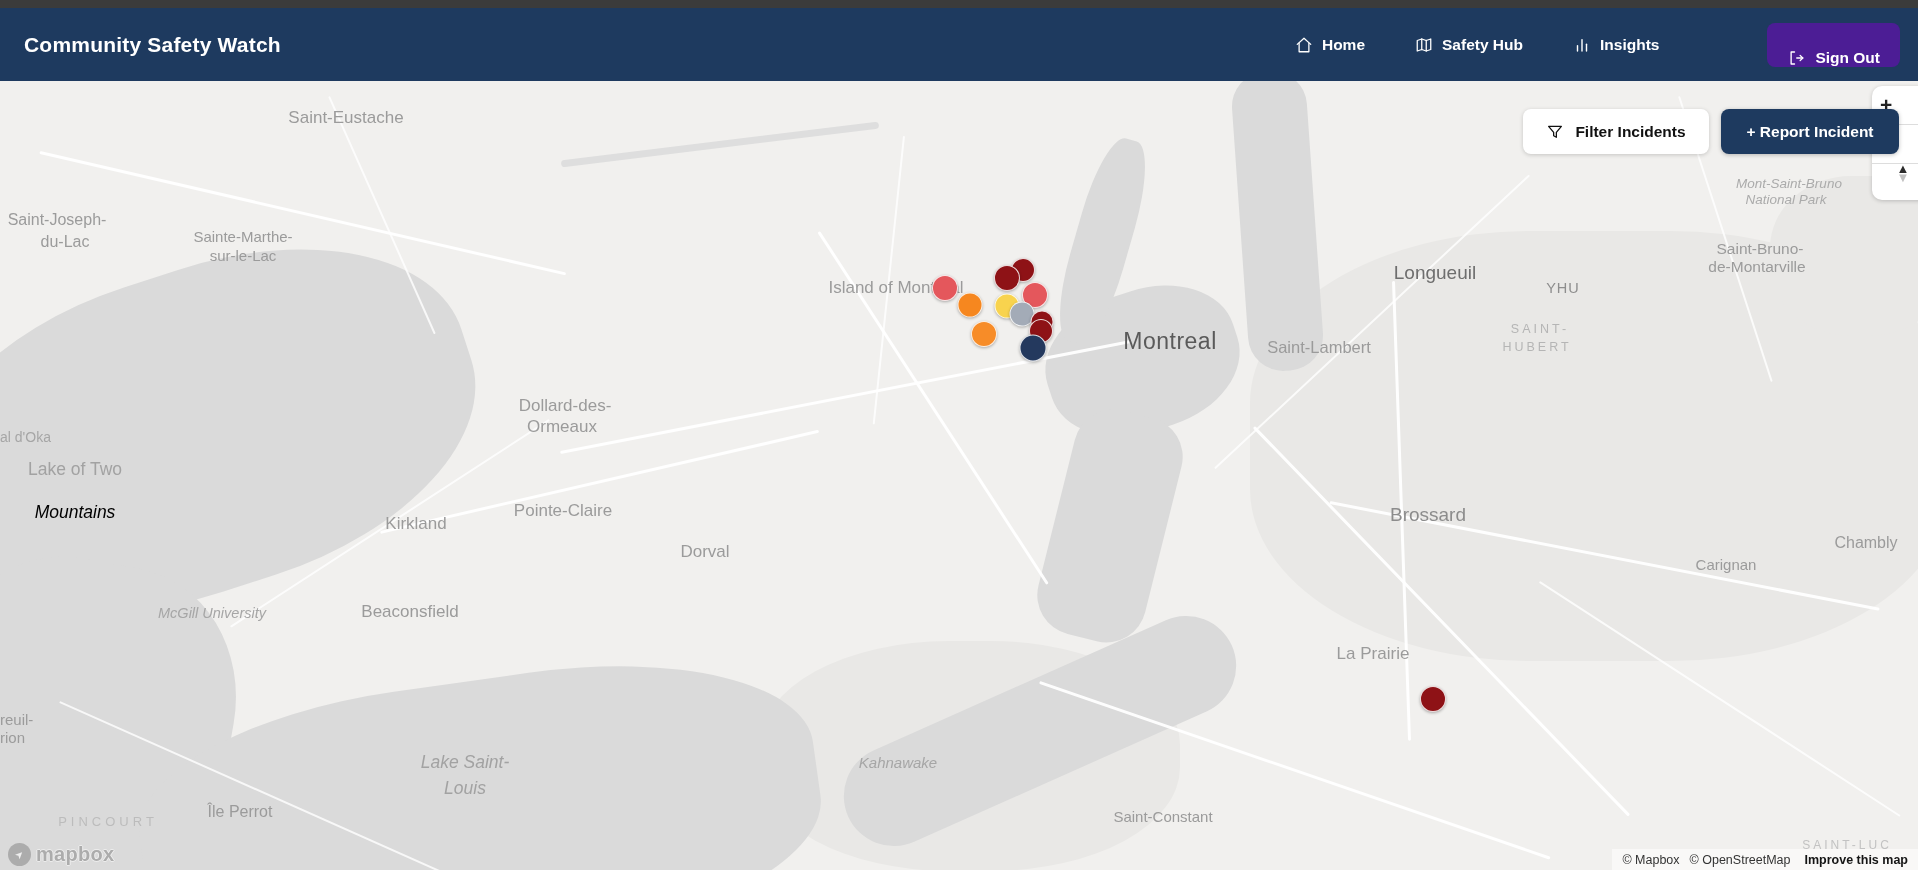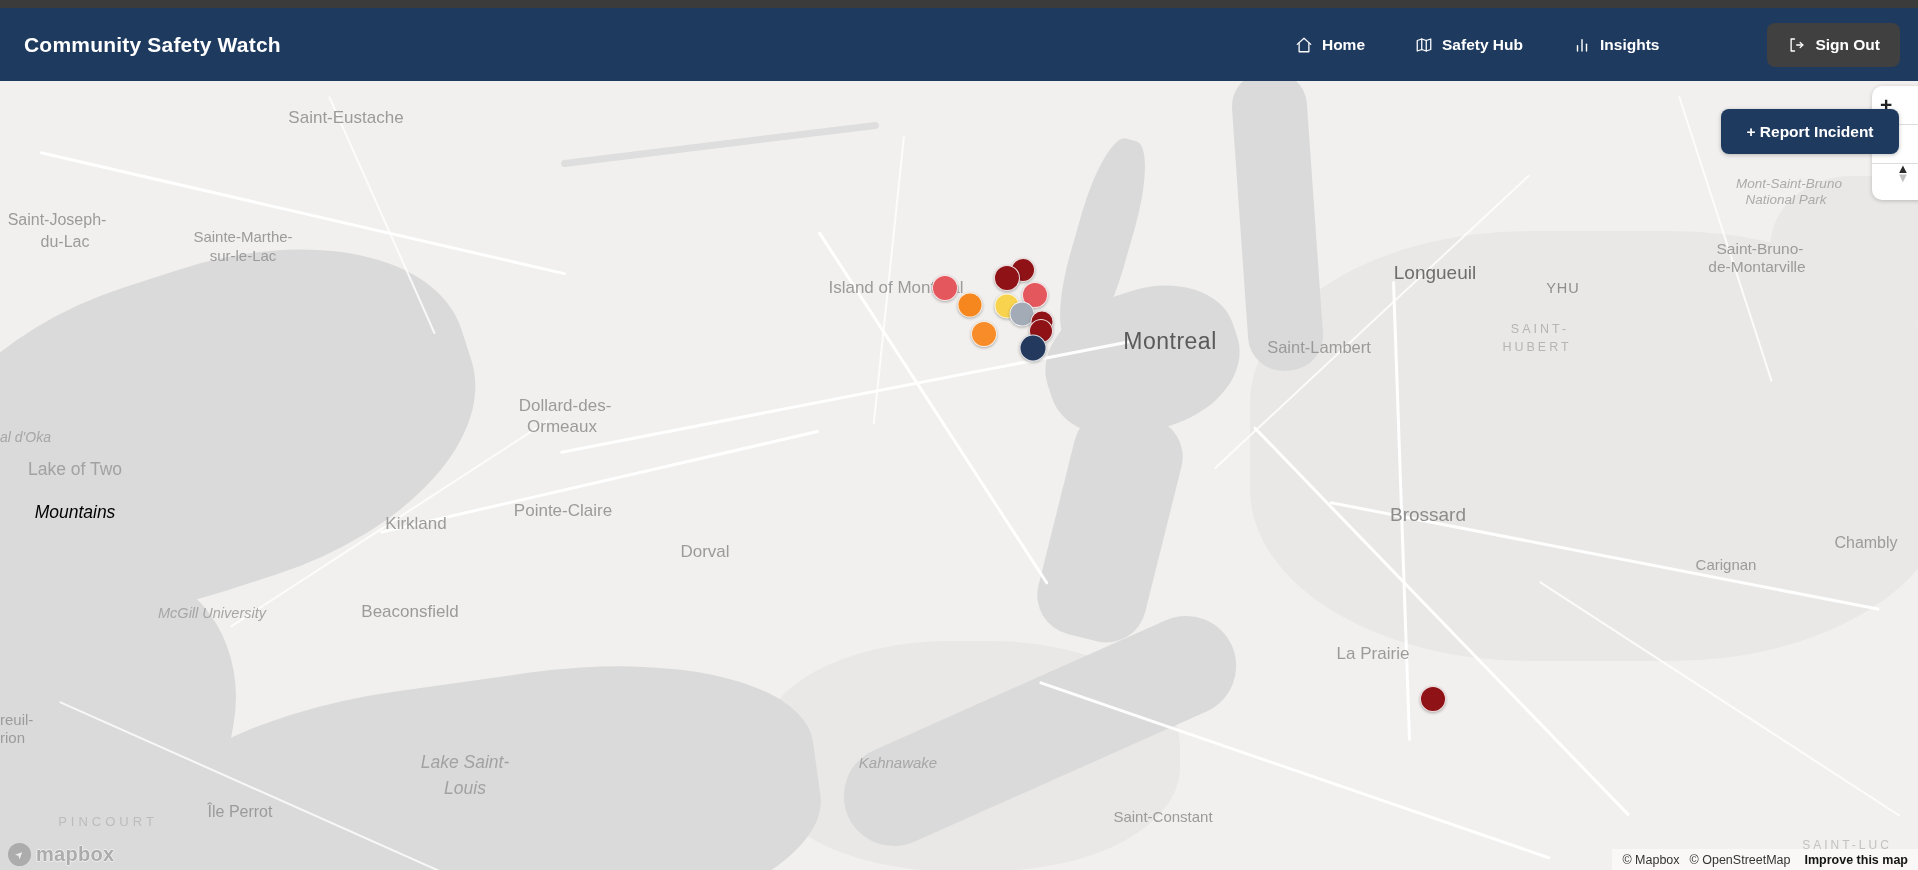--- a/index.html
+++ b/index.html
@@ -18,23 +18,23 @@
     padding:0 18px 0 24px; z-index:50;
   }
   .app-title { color:#fff; font-size:21px; font-weight:bold; letter-spacing:.2px; }
   .nav-items { margin-left:auto; display:flex; align-items:center; gap:50px; }
   .nav-item {
     color:#fff; font-size:15.5px; font-weight:600; display:flex; align-items:center;
     gap:9px; cursor:pointer; white-space:nowrap;
   }
   .nav-item svg, .signout-btn svg, .filter-btn svg { display:block; }
   .signout-btn {
-    margin-left:108px; background:#404040; color:#fff; border:none; border-radius:8px;
+    margin-left:108px; background:#4c1d95; color:#fff; border:none; border-radius:8px;
     height:44px; padding:0 20px; font-size:15.5px; font-weight:600;
-    display:flex; align-items:center; gap:10px; cursor:pointer; white-space:nowrap;
+    display:flex; align-items:flex-end; gap:10px; cursor:pointer; white-space:nowrap;
   }
 
   
   .map { position:absolute; top:81px; left:0; right:0; bottom:0; background:#f1f0ee; cursor:grab; }
   .layer { position:absolute; inset:0; }
   .water { position:absolute; background:#dadada; }
   .tint  { position:absolute; background:#e9e8e6; }
   .road  { position:absolute; height:2.5px; background:rgba(255,255,255,.95);
            transform-origin:0 0; border-radius:2px; }
   .road.thin { height:2px; background:rgba(255,255,255,.8); }
@@ -184,21 +184,21 @@
       <div class="road thin" style="left:60px; top:620px; width:420px; transform:rotate(24deg);"></div>
     </div>
   </div>
 
   <div class="layer" id="map-labels" style="top:0; pointer-events:none;">
       <div class="plbl" style="left: 346px; top: 117px; font-size: 17px;">Saint-Eustache</div>
       <div class="plbl" style="left: 57px; top: 220px; font-size: 16px;">Saint-Joseph-</div>
       <div class="plbl" style="left: 65px; top: 242px; font-size: 16px;">du-Lac</div>
       <div class="plbl" style="left: 243px; top: 236px; font-size: 15px;">Sainte-Marthe-</div>
       <div class="plbl" style="left: 243px; top: 255px; font-size: 15px;">sur-le-Lac</div>
-      <div class="plbl left" style="left: 0px; top: 437px; font-size: 14px; color: rgb(166, 166, 166); font-style: italic;">al d'Oka</div>
+      <div class="plbl left" style="left: 0px; top: 437px; font-size: 14px; color: rgb(166, 166, 166); ">al d'Oka</div>
       <div class="plbl" style="left: 75px; top: 470px; font-size: 17.5px; color: rgb(162, 162, 162); ">Lake of Two</div>
       <div class="plbl" style="left: 75px; top: 513px; font-size: 17.5px; color: #000000; font-style: italic;">Mountains</div>
       <div class="plbl" style="left: 565px; top: 405px; font-size: 17px;">Dollard-des-</div>
       <div class="plbl" style="left: 562px; top: 426px; font-size: 17px;">Ormeaux</div>
       <div class="plbl" style="left: 416px; top: 523px; font-size: 17px;">Kirkland</div>
       <div class="plbl" style="left: 563px; top: 510px; font-size: 17px;">Pointe-Claire</div>
       <div class="plbl" style="left: 705px; top: 551px; font-size: 17px;">Dorval</div>
       <div class="plbl" style="left: 410px; top: 611px; font-size: 17px;">Beaconsfield</div>
       <div class="plbl" style="left: 212px; top: 613px; font-size: 14.5px; color: rgb(166, 166, 166); font-style: italic;">McGill University</div>
       <div class="plbl" style="left: 896px; top: 287px; font-size: 17px;">Island of Montreal</div>
@@ -234,20 +234,28 @@
       <div class="marker" style="width: 25px; height: 25px; left: 970px; top: 305px; background: rgb(246, 135, 31); pointer-events: auto;"></div>
       <div class="marker" style="width: 25px; height: 25px; left: 1007px; top: 306px; background: rgb(248, 211, 78); pointer-events: auto;"></div>
       <div class="marker" style="width: 25px; height: 25px; left: 1022px; top: 314px; background: rgb(163, 171, 183); pointer-events: auto;"></div>
       <div class="marker" style="width: 23px; height: 23px; left: 1042px; top: 322px; background: rgb(142, 18, 22); pointer-events: auto;"></div>
       <div class="marker" style="width: 24px; height: 24px; left: 1041px; top: 331px; background: rgb(142, 18, 22); pointer-events: auto;"></div>
       <div class="marker" style="width: 26px; height: 26px; left: 984px; top: 334px; background: rgb(247, 140, 40); pointer-events: auto;"></div>
       <div class="marker" style="width: 27px; height: 27px; left: 1033px; top: 348px; background: rgb(36, 57, 94); pointer-events: auto;"></div>
       <div class="marker" style="width: 26px; height: 26px; left: 1433px; top: 699px; background: rgb(142, 18, 22); pointer-events: auto;"></div>
     </div>
 
+  <button class="filter-btn" style="top:109px;">
+    <span>
+      <svg width="18" height="18" viewBox="0 0 24 24" fill="none" stroke="#111" stroke-width="1.7" stroke-linejoin="round">
+          <path d="M3.5 4.5h17l-6.7 8v6.5l-3.6-2v-4.5l-6.7-8z"></path>
+        </svg>
+    </span>
+    <span>Filter Incidents</span>
+  </button>
   <button class="report-btn" style="top:109px;align-items:center;">
     <span>+ Report Incident</span>
   </button>
 
   <div class="nav-ctrl" style="top:86px;">
     <button class="cell">
       <span>+</span>
     </button>
     <div class="sep"></div>
     <button class="cell">

